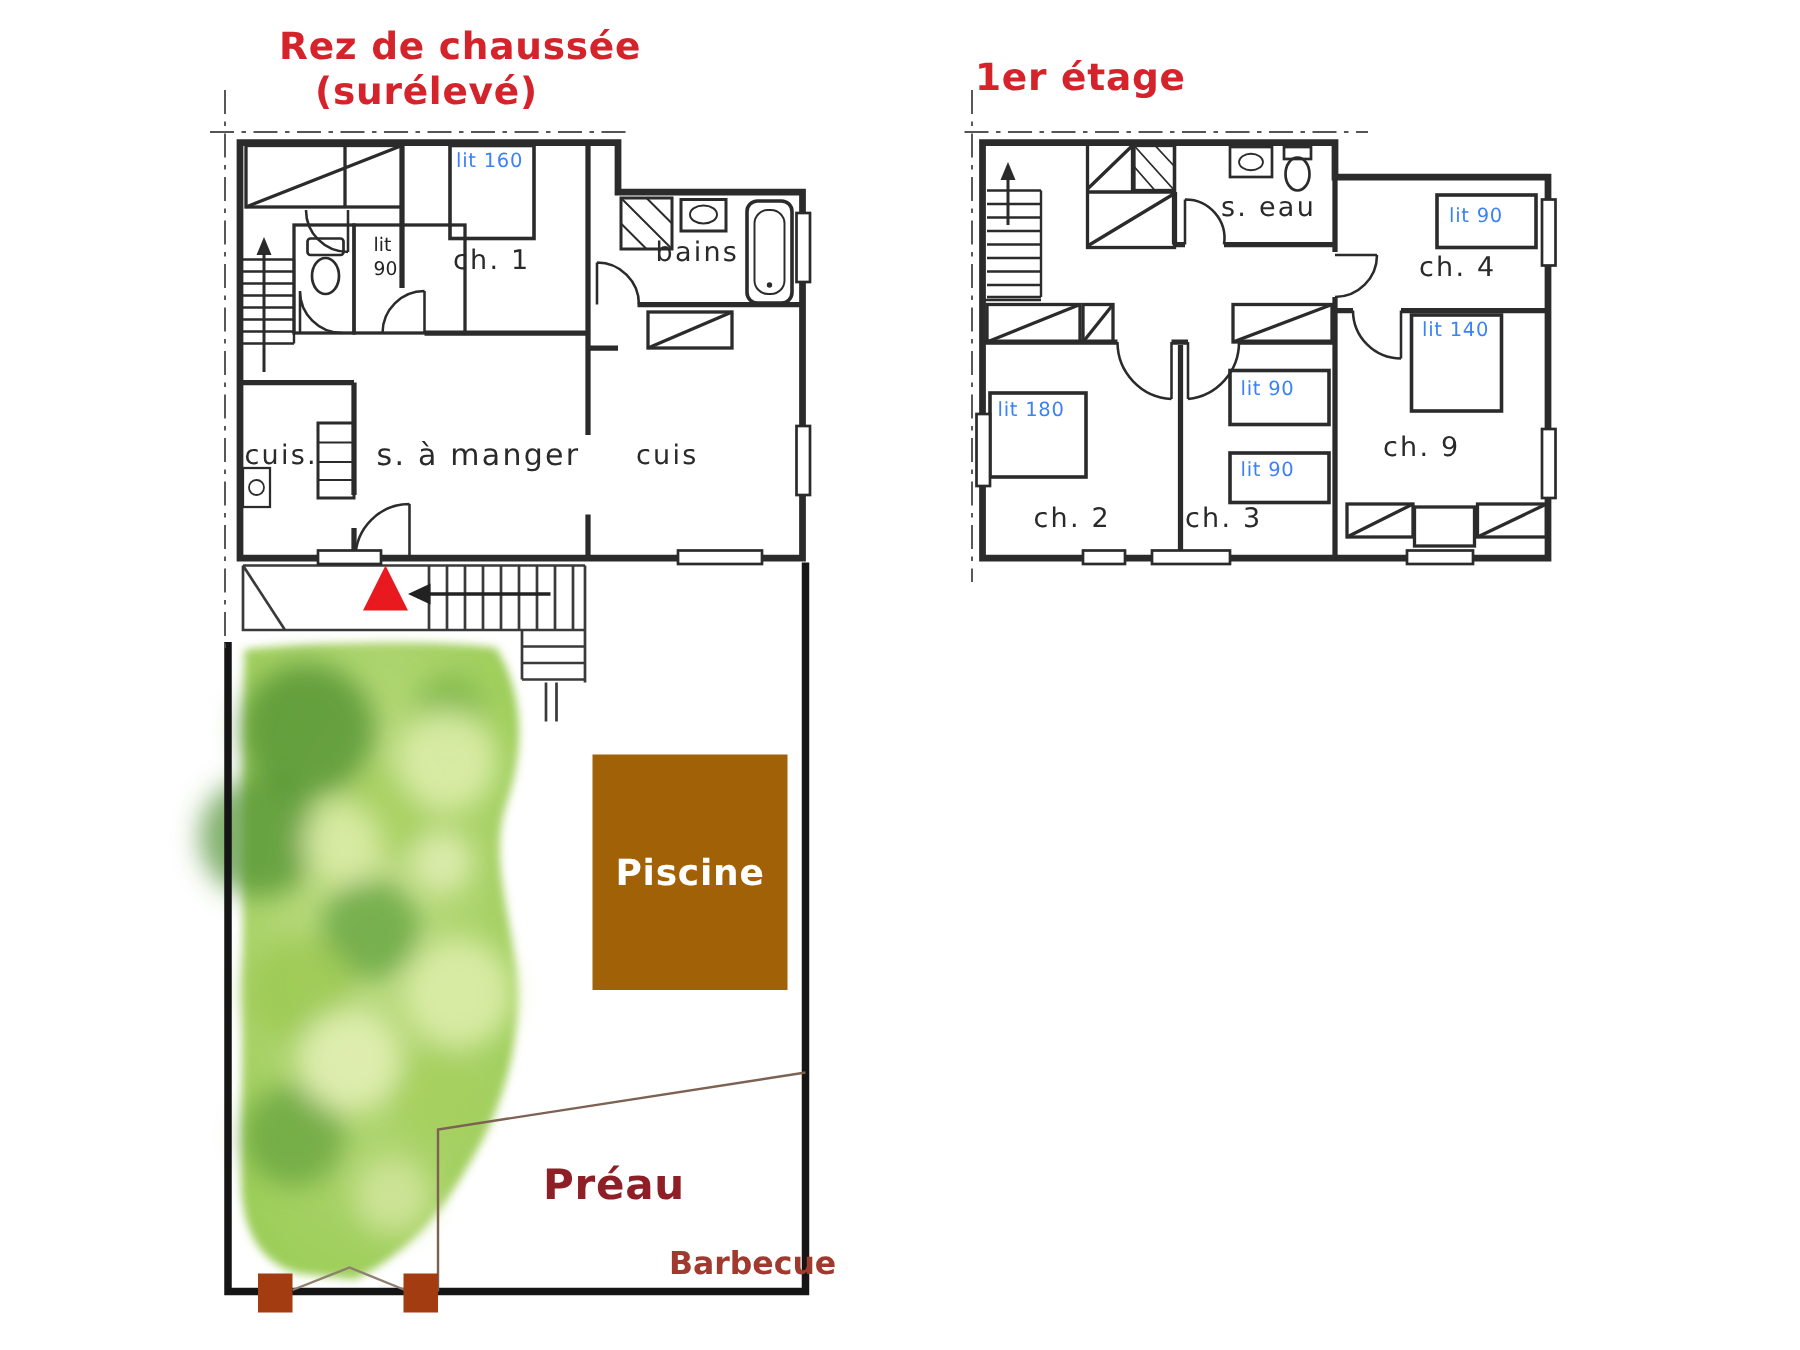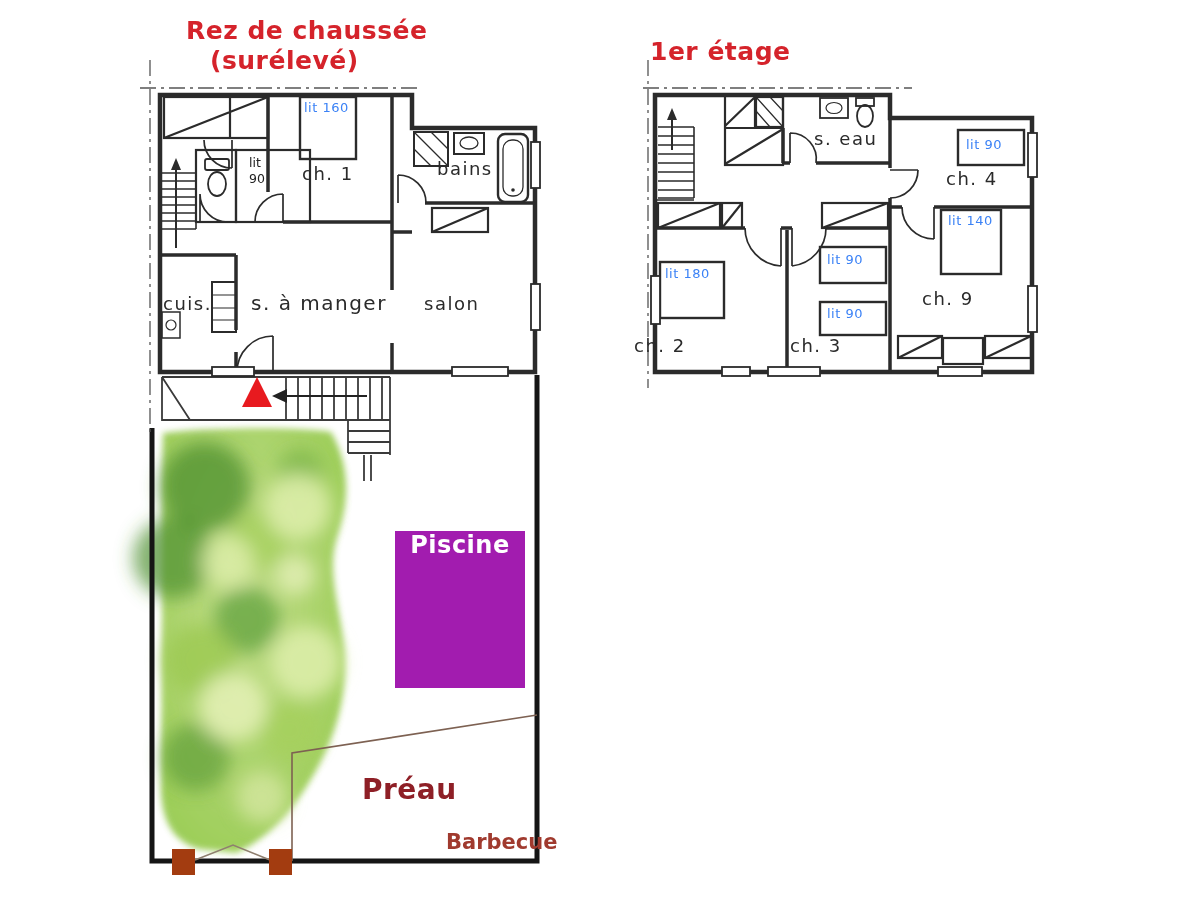--- a/index.html
+++ b/index.html
@@ -5,22 +5,22 @@
   html,body{margin:0;padding:0;background:#fff;}
   #canvas{position:relative;width:1200px;height:900px;background:#ffffff;overflow:hidden;
           font-family:"DejaVu Sans",sans-serif;}
   svg{position:absolute;left:0;top:0;}
   .lbl{position:absolute;color:#1f1f1f;white-space:nowrap;}
   .title{color:#d5232b;font-weight:bold;font-size:25px;letter-spacing:0.5px;}
   .room{font-size:18px;letter-spacing:1.5px;color:#2a2a2a;}
   .room-lg{font-size:20px;letter-spacing:1.5px;color:#2a2a2a;}
   .bed{font-size:13px;letter-spacing:0.5px;color:#3b82f6;}
   .bed-sm{font-size:12.5px;line-height:16px;color:#222;}
-  #pool{position:absolute;left:395px;top:503px;width:130px;height:157px;background:#a21caf;
-        display:flex;justify-content:center;margin-top:28px;}
+  #pool{position:absolute;left:395px;top:503px;width:130px;height:157px;background:#a16207;
+        display:flex;align-items:center;justify-content:center;}
   #pool .pool-lbl{color:#ffffff;font-weight:bold;font-size:24px;letter-spacing:0.5px;}
   .preau{color:#8e1f26;font-weight:bold;font-size:28px;letter-spacing:0.5px;}
   .barbecue{color:#a03a2e;font-weight:600;font-size:21px;}
 </style>
 </head>
 <body>
 
 <div id="canvas">
 
 <svg width="1200" height="900" viewBox="0 0 1200 900">
@@ -252,29 +252,29 @@
 
 <div class="lbl bed" style="left:304px;top:100px;">lit 160</div>
 <div class="lbl room" style="left:302px;top:163px;">ch. 1</div>
 <div class="lbl room" style="left:437px;top:158px;">bains</div>
 <div class="lbl bed-sm" style="left:225px;top:155px;padding-left:24px;">
   <div>lit</div>
   <div>90</div>
 </div>
 <div class="lbl room" style="left:163px;top:293px;">cuis.</div>
 <div class="lbl room-lg" style="left:251px;top:291px;">s. à manger</div>
-<div class="lbl room" style="left:424px;top:293px;">salon</div>
+<div class="lbl room" style="left:424px;top:293px;">cuis</div>
 
 <div class="lbl room" style="left:814px;top:128px;">s. eau</div>
 <div class="lbl bed" style="left:966px;top:137px;">lit 90</div>
 <div class="lbl room" style="left:946px;top:168px;">ch. 4</div>
 <div class="lbl bed" style="left:948px;top:213px;">lit 140</div>
 <div class="lbl room" style="left:922px;top:288px;">ch. 9</div>
 <div class="lbl bed" style="left:665px;top:266px;">lit 180</div>
-<div class="lbl room" style="left:634px;top:335px;">ch. 2</div>
+<div class="lbl room" style="left:689px;top:335px;">ch. 2</div>
 <div class="lbl bed" style="left:827px;top:252px;">lit 90</div>
 <div class="lbl bed" style="left:827px;top:306px;">lit 90</div>
 <div class="lbl room" style="left:790px;top:335px;">ch. 3</div>
 
 <div class="lbl preau" style="left:362px;top:773px;">Préau</div>
 <div class="lbl barbecue" style="left:446px;top:830px;">Barbecue</div>
 
 </div>
 
 </body></html>

